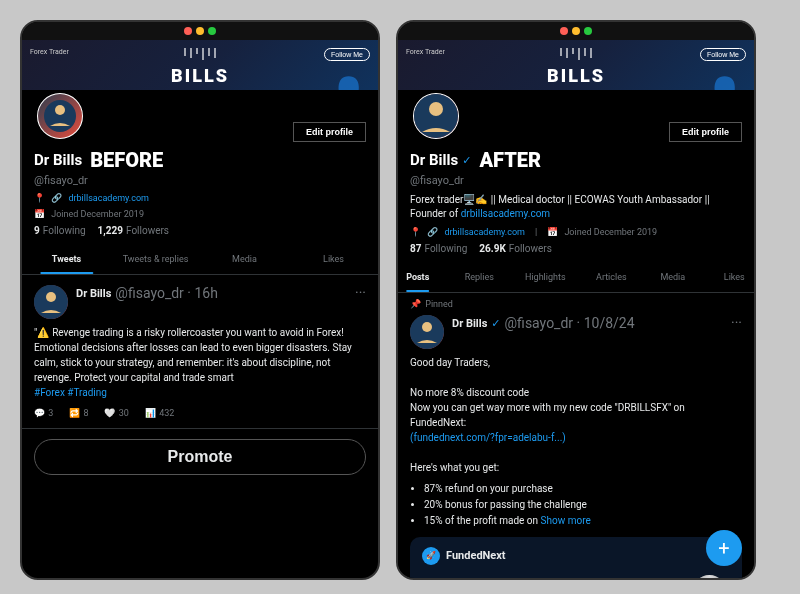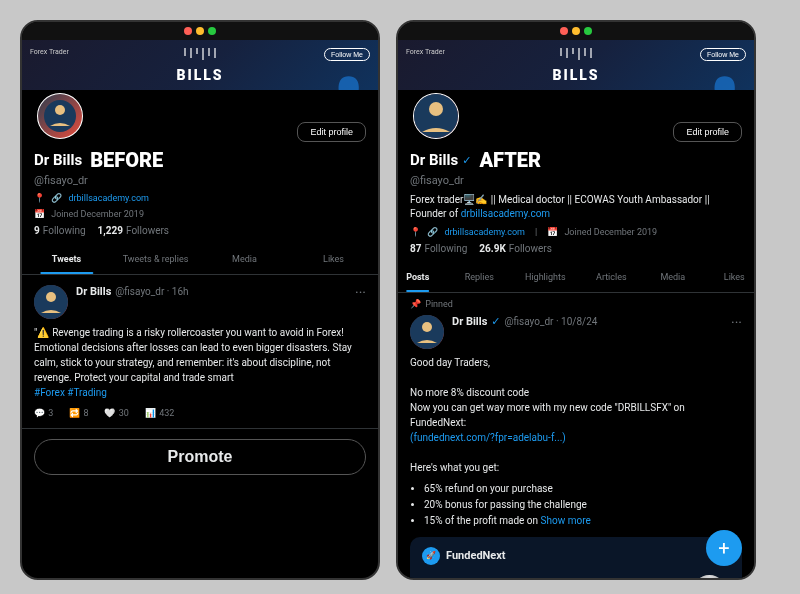--- a/index.html
+++ b/index.html
@@ -58,21 +58,21 @@
     .cover {
       height: 70px;
       background: linear-gradient(135deg, #1a1a2e 0%, #16213e 50%, #0f3460 100%);
       position: relative;
     }
     .cover-label {
       position: absolute;
       top: 50%;
       left: 50%;
       transform: translate(-50%, -50%);
-      font-size: 14px;
+      font-size: 18px;
       font-weight: 900;
       color: #fff;
       letter-spacing: 2px;
     }
     .cover-sub {
       position: absolute;
       top: 8px;
       left: 8px;
       font-size: 7px;
       color: #ccc;
@@ -132,23 +132,23 @@
       font-size: 10px;
       color: white;
       font-weight: bold;
     }
     .edit-profile-btn {
       border: 1px solid #555;
       background: transparent;
       color: #fff;
       font-size: 9px;
       padding: 4px 12px;
-      border-radius: 8px;
+      border-radius: 0;
       cursor: pointer;
-      font-weight: 400;
+      font-weight: 700;
       margin-top: 20px;
     }
     .profile-name {
       display: flex;
       align-items: center;
       gap: 4px;
       margin-top: 6px;
     }
     .name-text {
       color: #fff;
@@ -270,21 +270,21 @@
       align-items: center;
       gap: 4px;
     }
     .tweet-name {
       color: #e7e9ea;
       font-size: 11px;
       font-weight: 700;
     }
     .tweet-handle-time {
       color: #71767b;
-      font-size: 10px;
+      font-size: 14px;
       text-align: center;
     }
     .tweet-menu {
       color: #71767b;
       font-size: 14px;
       cursor: pointer;
     }
     .tweet-body {
       color: #e7e9ea;
       font-size: 10px;
@@ -683,21 +683,21 @@
           </div>
           <span class="tweet-menu">···</span>
         </div>
         <div class="pinned-body">
           <div>Good day Traders,</div>
           <br>
           <div>No more 8% discount code<br>Now you can get way more with my new code "DRBILLSFX" on FundedNext:<br><span class="bio-link">(fundednext.com/?fpr=adelabu-f...)</span></div>
           <br>
           <div>Here's what you get:</div>
           <ul class="bullet-list">
-            <li>65% refund on your purchase</li>
+            <li>87% refund on your purchase</li>
             <li>20% bonus for passing the challenge</li>
             <li>
               <span>15% of the profit made on</span>
               <span class="show-more">Show more</span>
             </li>
           </ul>
           <div class="funded-card">
             <div class="funded-logo-row">
               <div class="funded-icon">
                 <span>🚀</span>

